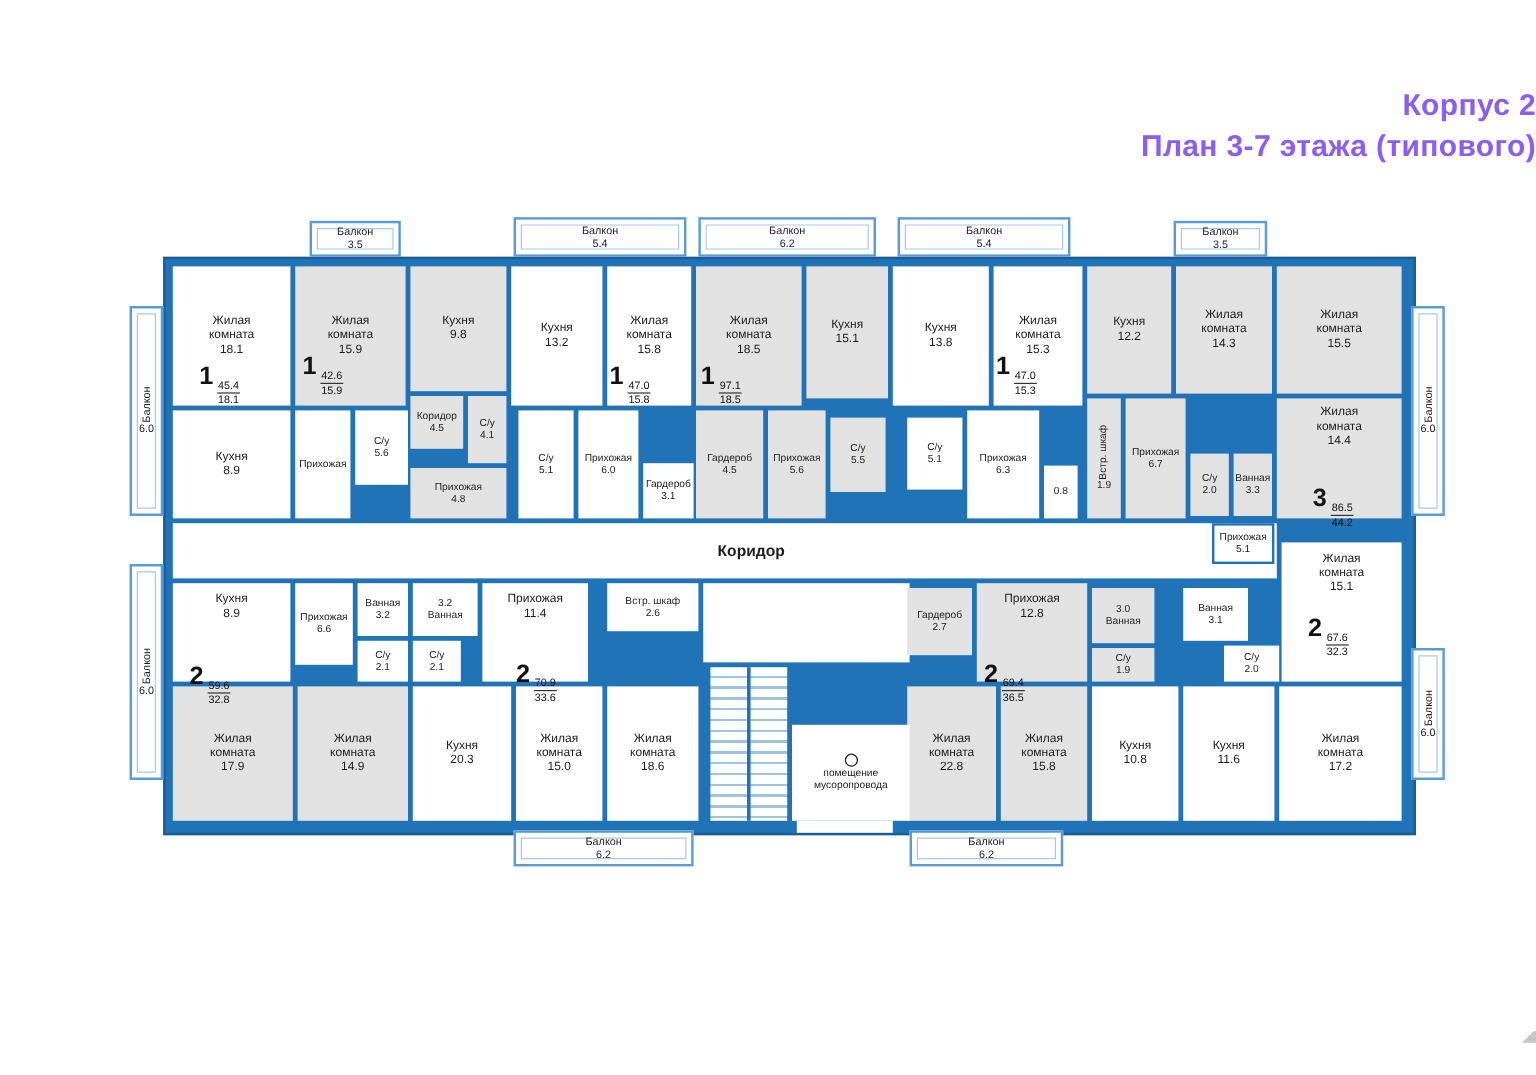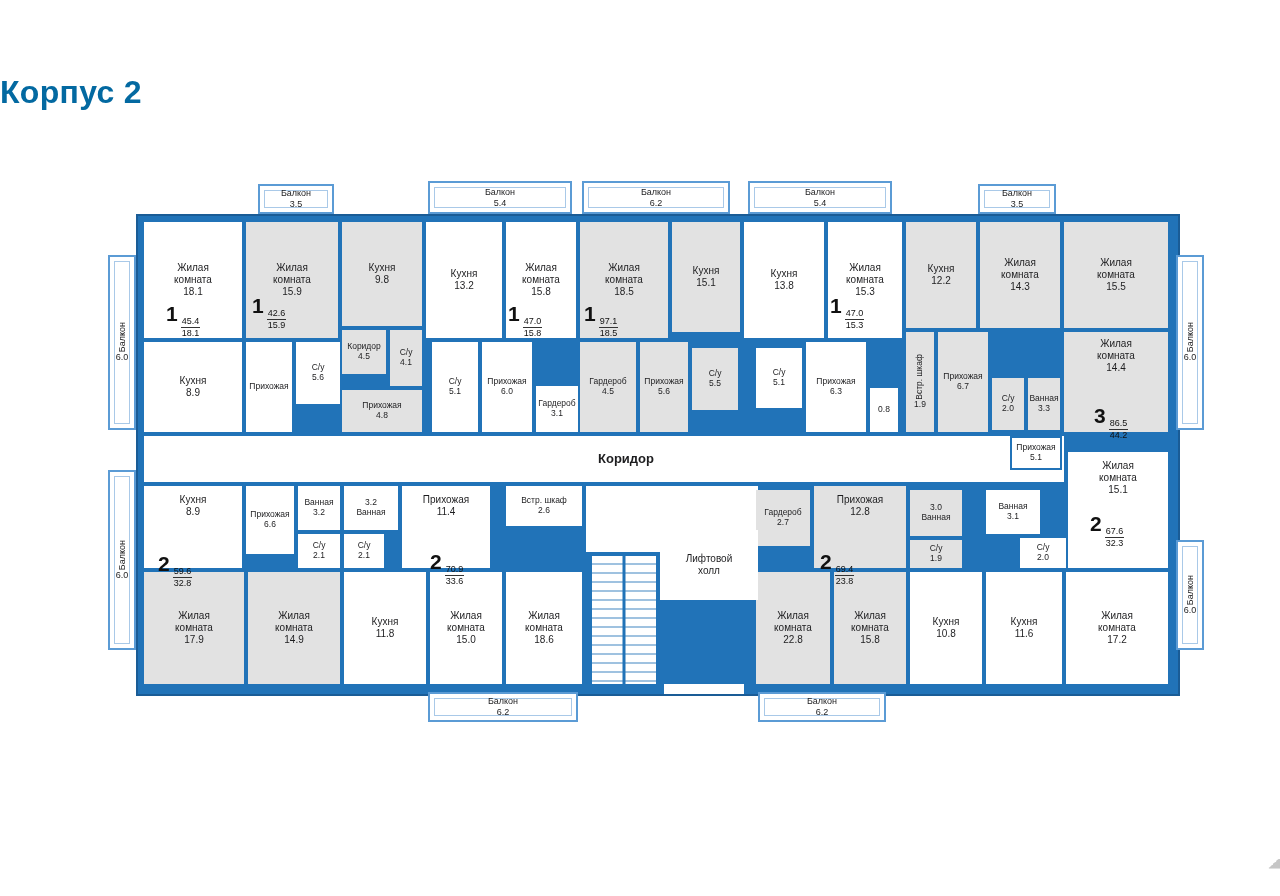--- a/index.html
+++ b/index.html
@@ -1,20 +1,20 @@
 <!DOCTYPE html>
 <html><head>
 <meta charset="utf-8">
 <style>
   html,body{margin:0;padding:0;background:#ffffff;}
   body{width:1280px;height:896px;position:relative;overflow:hidden;
        font-family:"Liberation Sans",sans-serif;color:#1d1d1f;}
   .page{position:absolute;inset:0;}
-  .title-line{position:absolute;left:0;width:100%;text-align:left;
-       font-size:32px;font-weight:bold;color:#0369a1;letter-spacing:.3px;}
+  .title-line{position:absolute;left:0;width:100%;text-align:right;
+       font-size:25px;font-weight:bold;color:#8b5cf6;letter-spacing:.3px;}
   #t1{top:74px;} #t2{top:108px;}
 
   .bld{position:absolute;left:136px;top:214px;width:1040px;height:478px;
        background:#2173b8;border:2px solid #1a5c96;z-index:0;}
 
   .room{position:absolute;display:flex;flex-direction:column;align-items:center;
        justify-content:center;text-align:center;font-size:10px;line-height:1.2;
        color:#1d1d1f;z-index:2;box-sizing:border-box;padding:1px;}
   .room.w{background:#ffffff;}
   .room.g{background:#e2e2e2;}
@@ -58,20 +58,21 @@
        color:#b3b3b3;font-size:30px;font-weight:bold;display:flex;
        align-items:flex-end;gap:2px;line-height:1;}
   .watermark .cloud{font-size:26px;color:#c6c6c6;transform:translateY(-14px) translateX(26px);}
 </style>
 </head>
 <body>
 
 <div class="page">
 
   <div class="title-line" id="t1">Корпус 2</div>
+  <div class="title-line" id="t2">План 3-7 этажа (типового)</div>
 
   <div class="bld"></div>
 
   <div class="balc" style="left:258px;top:184px;width:76px;height:30px">
       <span class="rn">Балкон</span>
       <span class="ra">3.5</span>
     </div>
   <div class="balc" style="left:428px;top:181px;width:144px;height:33px">
       <span class="rn">Балкон</span>
       <span class="ra">5.4</span>
@@ -288,37 +289,38 @@
   <div class="room w" style="left:402px;top:486px;width:88px;height:82px;justify-content:flex-start;padding-top:8px">
       <span class="rn">Прихожая</span>
       <span class="ra">11.4</span>
     </div>
   <div class="room w sm" style="left:506px;top:486px;width:76px;height:40px">
       <span class="rn">Встр. шкаф</span>
       <span class="ra">2.6</span>
     </div>
   <div class="room w" style="left:344px;top:572px;width:82px;height:112px">
       <span class="rn">Кухня</span>
-      <span class="ra">11.8</span>
+      <span class="ra">20.3</span>
     </div>
   <div class="room w" style="left:430px;top:572px;width:72px;height:112px">
       <span class="rn">Жилая комната</span>
       <span class="ra">15.0</span>
     </div>
   <div class="room w" style="left:506px;top:572px;width:76px;height:112px">
       <span class="rn">Жилая комната</span>
       <span class="ra">18.6</span>
     </div>
 
   <div class="vestibule"></div>
   <div class="stairs">
       <div class="stairs-mid"></div>
     </div>
-  <div class="room w" style="left:660px;top:530px;width:98px;height:70px;z-index:3">
-      <span class="rn">Лифтовой холл</span>
+  <div class="room w sm" style="left:660px;top:604px;width:98px;height:80px;z-index:3">
+      <span class="circ"></span>
+      <span class="rn">помещение мусоропровода</span>
     </div>
   <div class="entry-gap"></div>
 
   <div class="room g sm" style="left:756px;top:490px;width:54px;height:56px">
       <span class="rn">Гардероб</span>
       <span class="ra">2.7</span>
     </div>
   <div class="room g" style="left:814px;top:486px;width:92px;height:82px;justify-content:flex-start;padding-top:8px">
       <span class="rn">Прихожая</span>
       <span class="ra">12.8</span>
@@ -418,21 +420,21 @@
       <span class="n">2</span>
       <span class="fr">
         <span class="t">70.9</span>
         <span class="l">33.6</span>
       </span>
     </div>
   <div class="badge" style="left:820px;top:538px">
       <span class="n">2</span>
       <span class="fr">
         <span class="t">69.4</span>
-        <span class="l">23.8</span>
+        <span class="l">36.5</span>
       </span>
     </div>
   <div class="badge" style="left:1090px;top:500px">
       <span class="n">2</span>
       <span class="fr">
         <span class="t">67.6</span>
         <span class="l">32.3</span>
       </span>
     </div>
 

